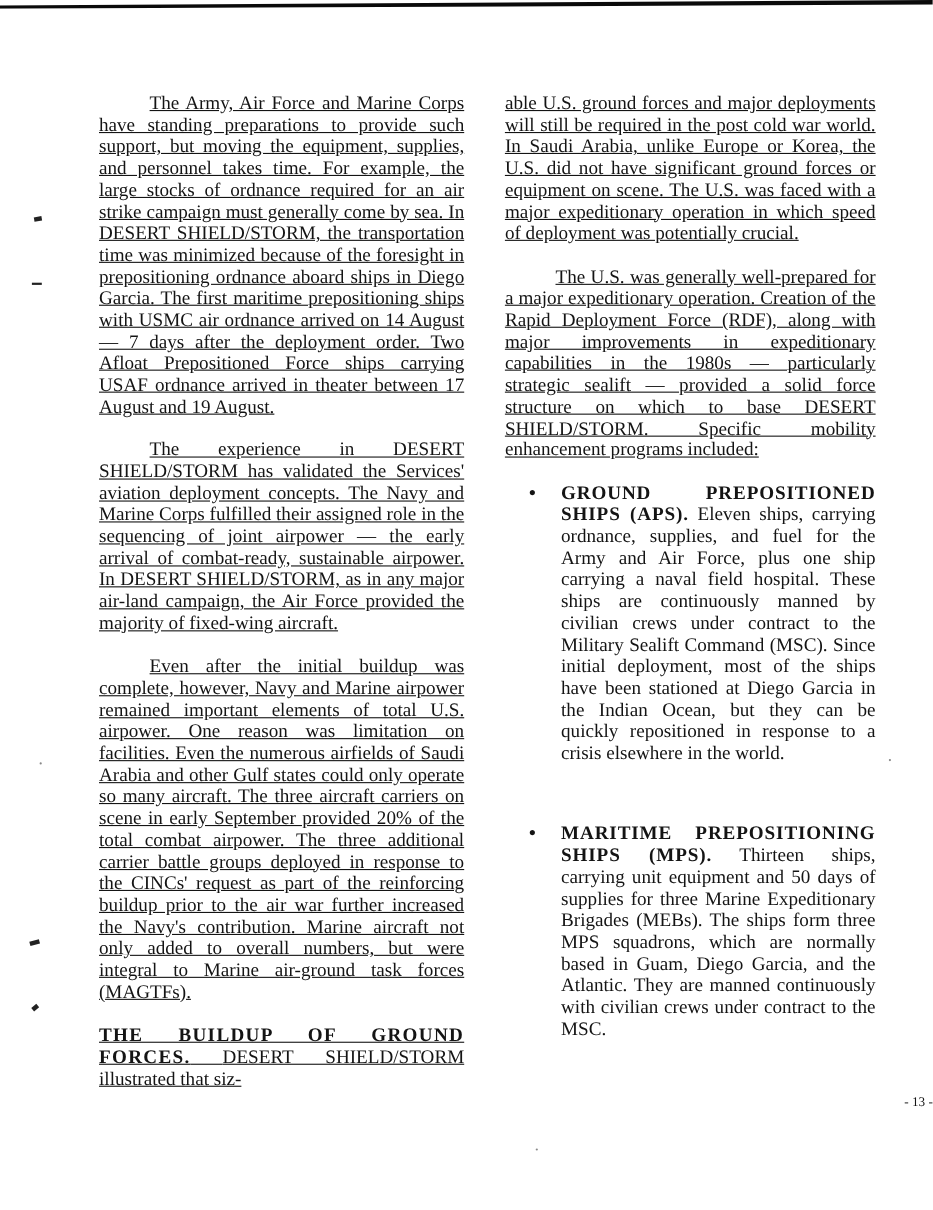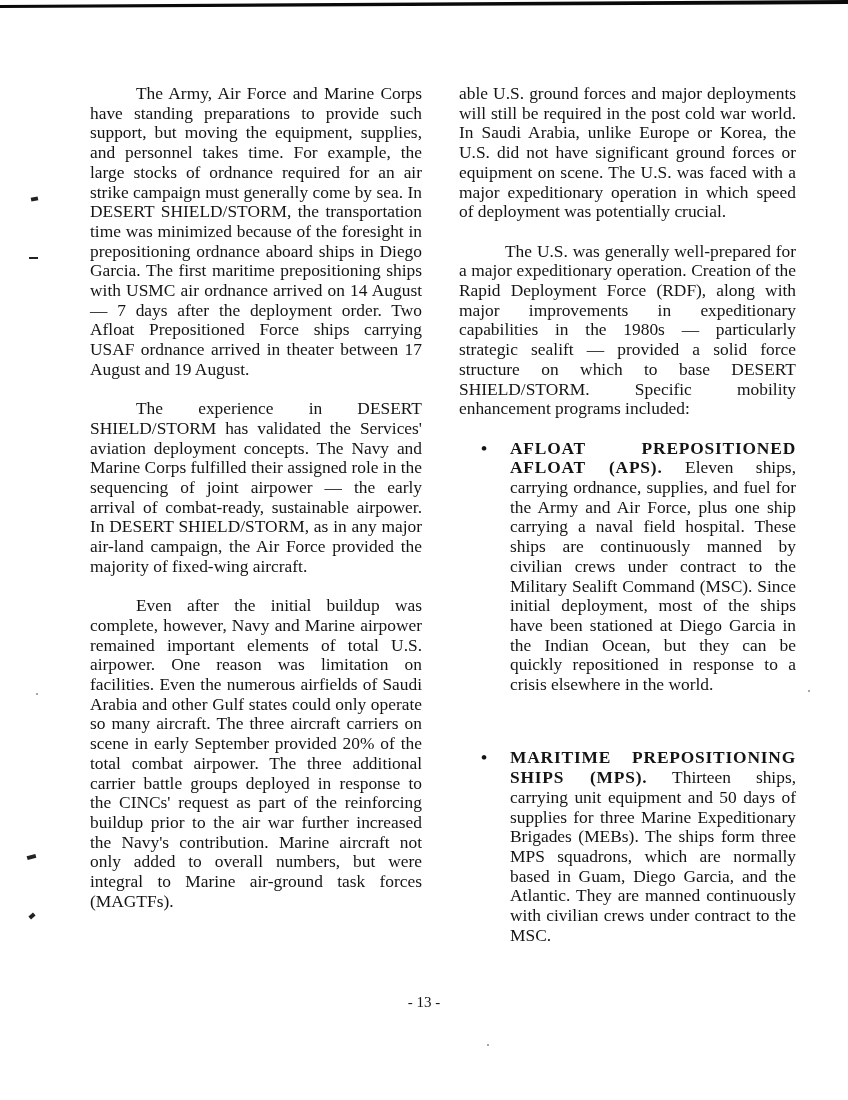--- a/index.html
+++ b/index.html
@@ -2,28 +2,28 @@
 <html><head>
   <meta charset="utf-8">
   <style>
     html, body { margin: 0; padding: 0; background: #ffffff; }
     body { width: 848px; height: 1100px; position: relative; overflow: hidden; font-family: "Liberation Serif", "DejaVu Serif", serif; color: #141414; }
     .top-rule { position: absolute; left: 0; top: 0; width: 848px; height: 8px; }
     .top-rule svg { display: block; }
     .col { position: absolute; top: 84px; font-size: 17.4px; line-height: 19.7px; text-align: justify; }
     .col-left { left: 90px; width: 332px; }
     .col-right { left: 459px; width: 337px; }
-    p { margin: 0 0 19.7px 0; }
+    p { margin: 0 0 19.7px 0; text-decoration: underline; }
     p.indent { text-indent: 46px; }
     .heading { font-weight: bold; letter-spacing: 1.2px; }
     .bullet-item { position: relative; padding-left: 51px; margin-bottom: 19.7px; }
     .bullet-item .bullet { position: absolute; left: 22px; top: 0; font-weight: bold; }
     .bullet-item .title { font-weight: bold; letter-spacing: 0.8px; }
     .spacer-large { height: 34px; }
-    .page-number { position: absolute; left: 0; width: 848px; top: 994px; text-align: center; font-size: 15px; }
+    .page-number { position: absolute; left: 0; width: 848px; top: 994px; text-align: right; font-size: 12px; }
     .margin-mark { position: absolute; background: #222; }
     .mark-1 { left: 31px; top: 197px; width: 7px; height: 4px; transform: rotate(-10deg); }
     .mark-2 { left: 29px; top: 257px; width: 9px; height: 2px; }
     .mark-3 { left: 27px; top: 855px; width: 9px; height: 4px; transform: rotate(-15deg); }
     .mark-4 { left: 29px; top: 914px; width: 6px; height: 4px; transform: rotate(-40deg); }
     .dot { position: absolute; width: 2px; height: 2px; background: #888; border-radius: 1px; }
   </style>
 </head>
 <body>
 
@@ -38,28 +38,32 @@
 <div class="margin-mark mark-3"></div>
 <div class="margin-mark mark-4"></div>
 <div class="dot" style="left:36px; top:693px;"></div>
 <div class="dot" style="left:808px; top:690px;"></div>
 <div class="dot" style="left:487px; top:1044px;"></div>
 
 <div class="col col-left">
   <p class="indent">The Army, Air Force and Marine Corps have standing preparations to provide such support, but moving the equipment, supplies, and personnel takes time. For example, the large stocks of ordnance required for an air strike campaign must generally come by sea. In DESERT SHIELD/STORM, the transportation time was minimized because of the foresight in prepositioning ordnance aboard ships in Diego Garcia. The first maritime prepositioning ships with USMC air ordnance arrived on 14 August — 7 days after the deployment order. Two Afloat Prepositioned Force ships carrying USAF ordnance arrived in theater between 17 August and 19 August.</p>
   <p class="indent">The experience in DESERT SHIELD/STORM has validated the Services' aviation deployment concepts. The Navy and Marine Corps fulfilled their assigned role in the sequencing of joint airpower — the early arrival of combat-ready, sustainable airpower. In DESERT SHIELD/STORM, as in any major air-land campaign, the Air Force provided the majority of fixed-wing aircraft.</p>
   <p class="indent">Even after the initial buildup was complete, however, Navy and Marine airpower remained important elements of total U.S. airpower. One reason was limitation on facilities. Even the numerous airfields of Saudi Arabia and other Gulf states could only operate so many aircraft. The three aircraft carriers on scene in early September provided 20% of the total combat airpower. The three additional carrier battle groups deployed in response to the CINCs' request as part of the reinforcing buildup prior to the air war further increased the Navy's contribution. Marine aircraft not only added to overall numbers, but were integral to Marine air-ground task forces (MAGTFs).</p>
+  <p>
+    <span class="heading">THE BUILDUP OF GROUND FORCES.</span>
+    <span>DESERT SHIELD/STORM illustrated that siz-</span>
+  </p>
 </div>
 
 <div class="col col-right">
   <p>able U.S. ground forces and major deployments will still be required in the post cold war world. In Saudi Arabia, unlike Europe or Korea, the U.S. did not have significant ground forces or equipment on scene. The U.S. was faced with a major expeditionary operation in which speed of deployment was potentially crucial.</p>
   <p class="indent">The U.S. was generally well-prepared for a major expeditionary operation. Creation of the Rapid Deployment Force (RDF), along with major improvements in expeditionary capabilities in the 1980s — particularly strategic sealift — provided a solid force structure on which to base DESERT SHIELD/STORM. Specific mobility enhancement programs included:</p>
   <div class="bullet-item">
     <span class="bullet">•</span>
-    <span class="title">AFLOAT PREPOSITIONED AFLOAT (APS).</span>
+    <span class="title">GROUND PREPOSITIONED SHIPS (APS).</span>
     <span>Eleven ships, carrying ordnance, supplies, and fuel for the Army and Air Force, plus one ship carrying a naval field hospital. These ships are continuously manned by civilian crews under contract to the Military Sealift Command (MSC). Since initial deployment, most of the ships have been stationed at Diego Garcia in the Indian Ocean, but they can be quickly repositioned in response to a crisis elsewhere in the world.</span>
   </div>
   <div class="spacer-large"></div>
   <div class="bullet-item">
     <span class="bullet">•</span>
     <span class="title">MARITIME PREPOSITIONING SHIPS (MPS).</span>
     <span>Thirteen ships, carrying unit equipment and 50 days of supplies for three Marine Expeditionary Brigades (MEBs). The ships form three MPS squadrons, which are normally based in Guam, Diego Garcia, and the Atlantic. They are manned continuously with civilian crews under contract to the MSC.</span>
   </div>
 </div>
 

